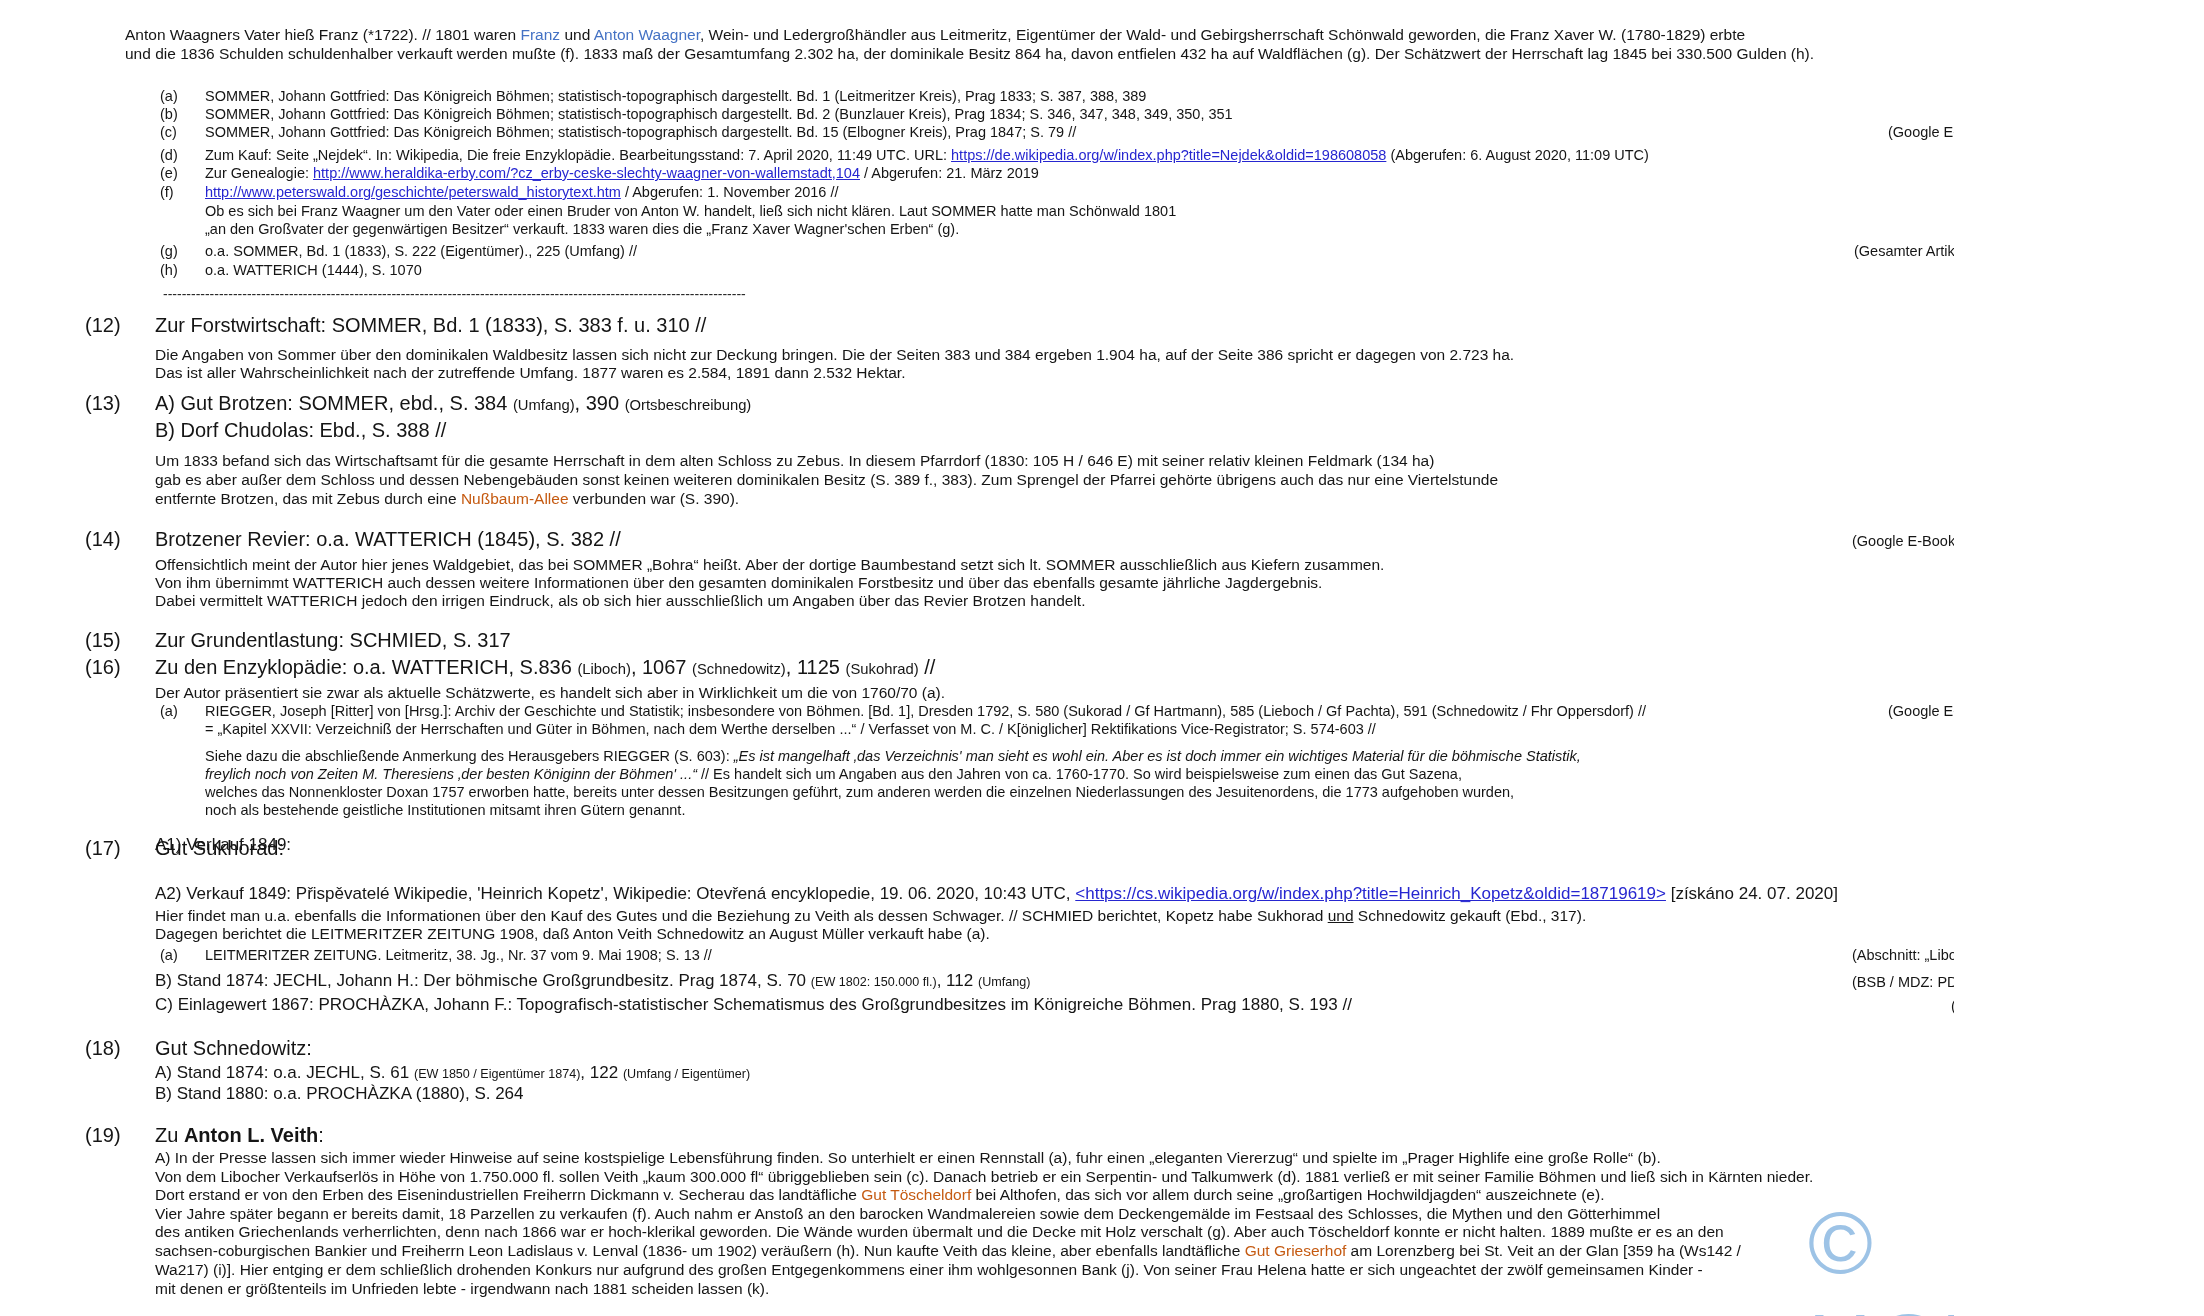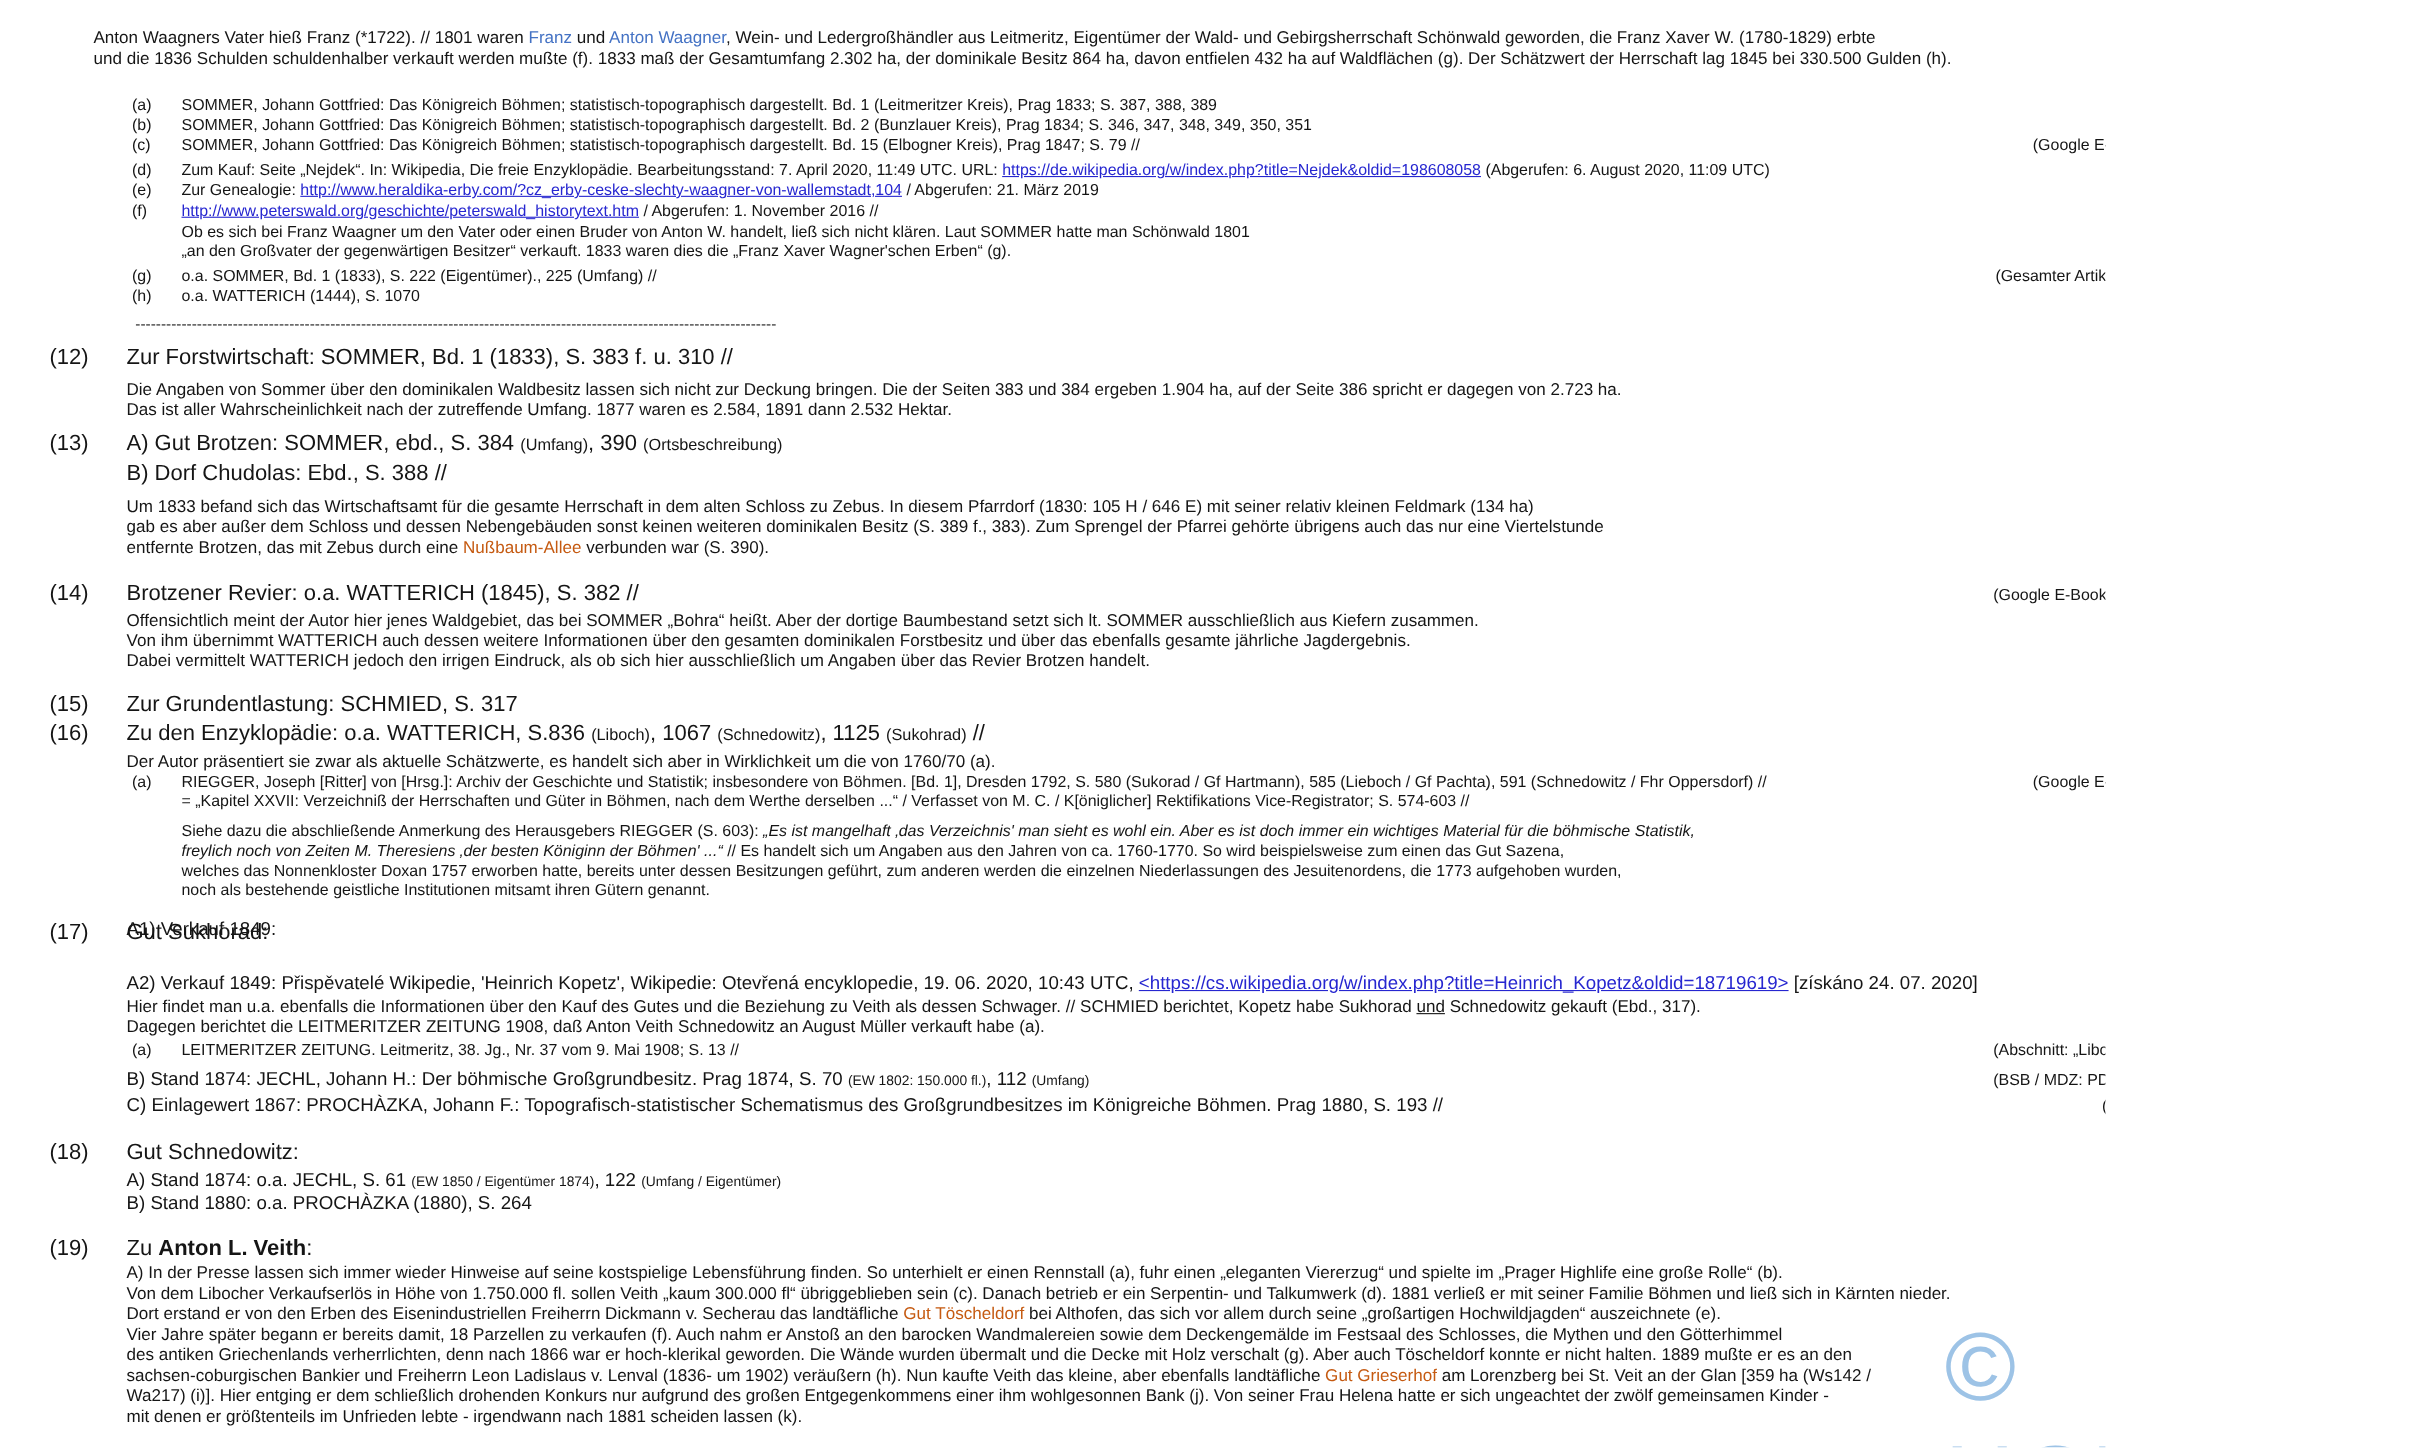--- a/index.html
+++ b/index.html
@@ -3,20 +3,21 @@
 <meta charset="utf-8">
 <style>
   html,body{margin:0;padding:0;background:#ffffff;}
   .page{
     position:relative;
     width:1914px;
     height:1316px;
     background:#ffffff;
     overflow:hidden;
     font-family:"Liberation Sans", sans-serif;
+    margin-left:40px;
     --text:#151515; --link:#2626d0; --name:#4472c4; --orange:#c55a11; --wm:#9dc3e6;
   }
   .line{position:absolute;white-space:nowrap;color:var(--text);}
   .b{font-size:15.5px;}
   .fn{font-size:14.5px;}
   .t{font-size:20px;}
   .m{font-size:17px;}
   .sep{font-size:14px;letter-spacing:0px;color:#2a2a2a;}
   .s-pl{}
   .s-sm{font-size:0.74em;}

